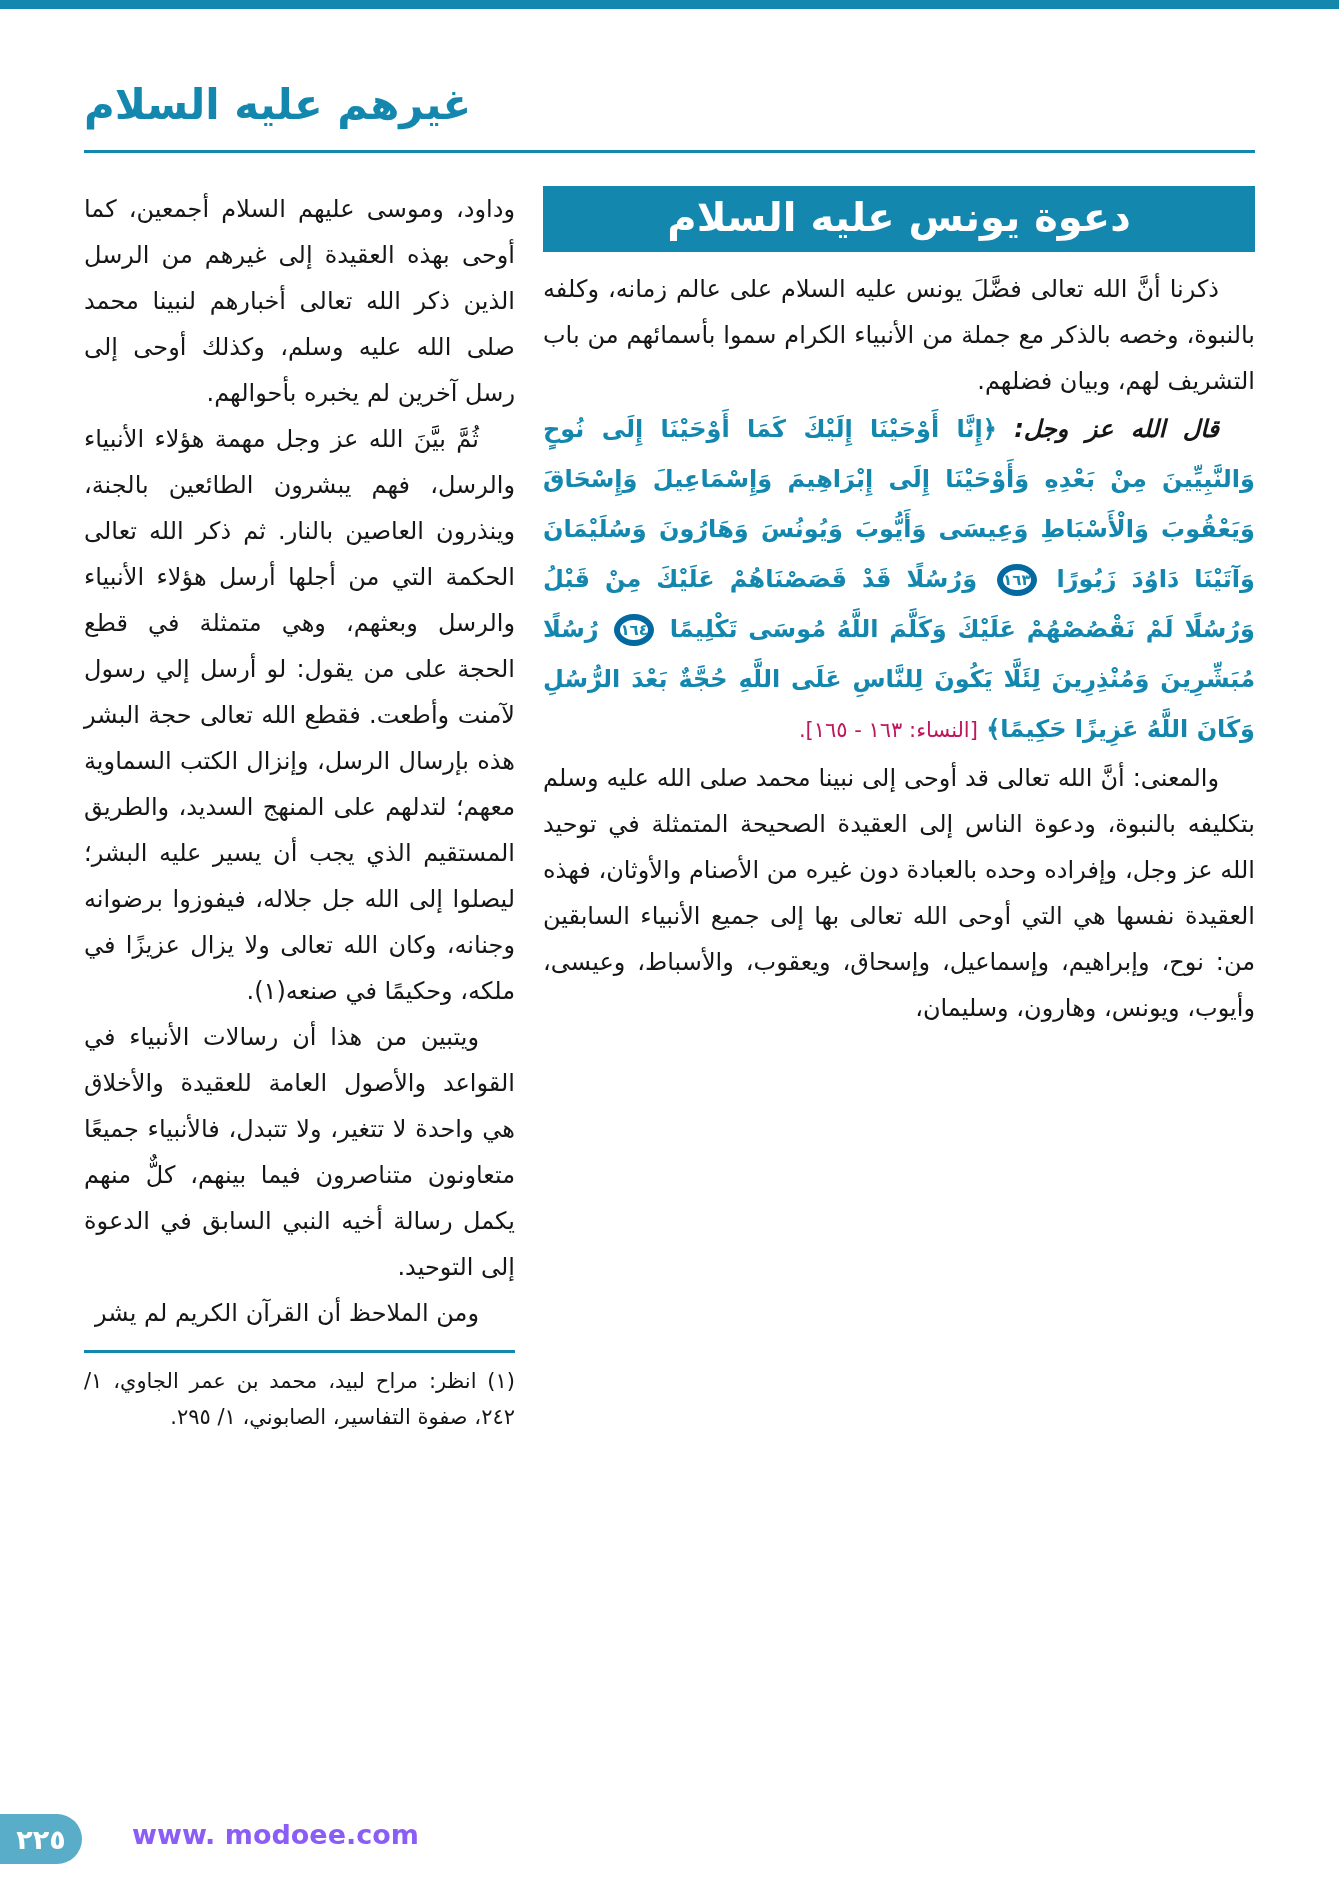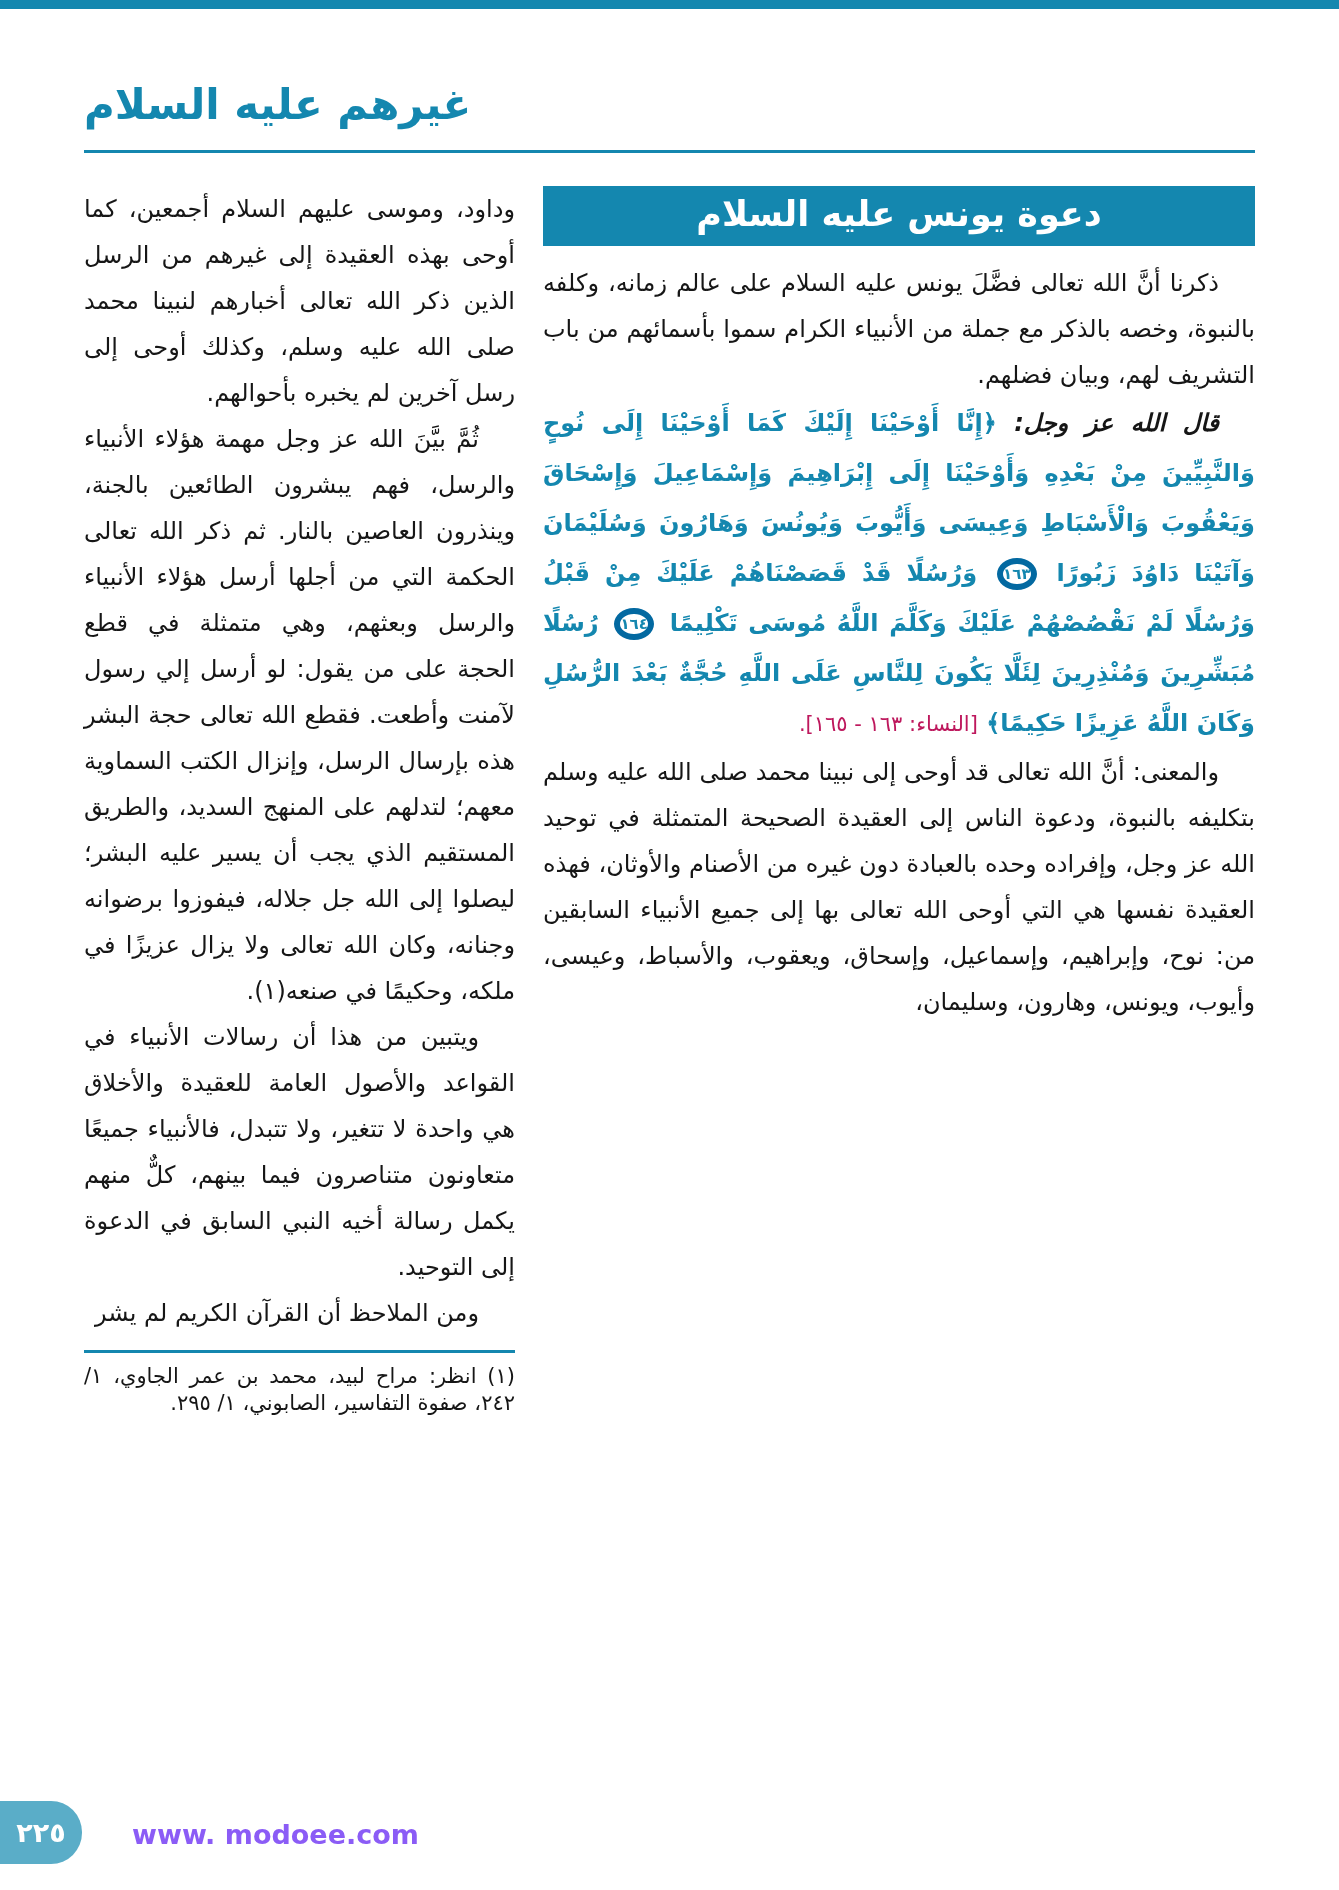--- a/index.html
+++ b/index.html
@@ -37,21 +37,21 @@
     text-align: justify;
   }
   .col-right { width: 712px; flex: 0 0 712px; }
   .col-left  { width: 431px; flex: 0 0 431px; }
 
   .section-head {
     background: #1487af;
     color: #ffffff;
     text-align: center;
     font-weight: bold;
-    font-size: 35px;
+    font-size: 40px;
     padding: 8px 4px 12px;
     margin: 0 0 14px 0;
   }
   p.para {
     margin: 0;
     font-size: 24px;
     line-height: 46px;
     text-indent: 36px;
   }
   p.para.no-indent { text-indent: 0; }
@@ -92,28 +92,28 @@
   }
 
   .footnote-divider {
     margin-top: 14px;
     border-top: 3px solid #1487af;
     width: 100%;
   }
   p.footnote {
     margin: 10px 0 0 0;
     font-size: 21px;
-    line-height: 27px;
+    line-height: 36px;
     text-align: justify;
   }
 
   .page-number-tab {
     position: absolute;
     left: 0; bottom: 26px;
-    width: 82px; height: 63px;
+    width: 82px; height: 50px;
     background: #5aadc8;
     border-radius: 0 31px 31px 0;
     display: flex; align-items: center; justify-content: center;
     color: #ffffff;
     font-size: 27px;
     font-weight: bold;
   }
   .website {
     position: absolute;
     left: 132px; bottom: 40px;

